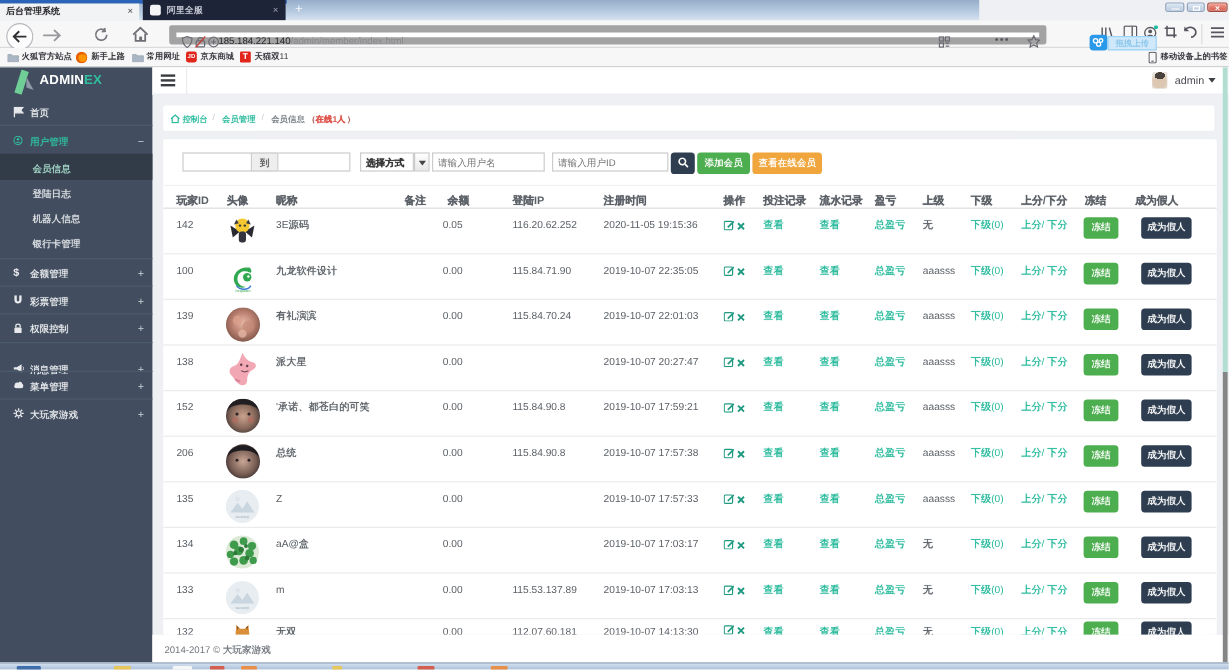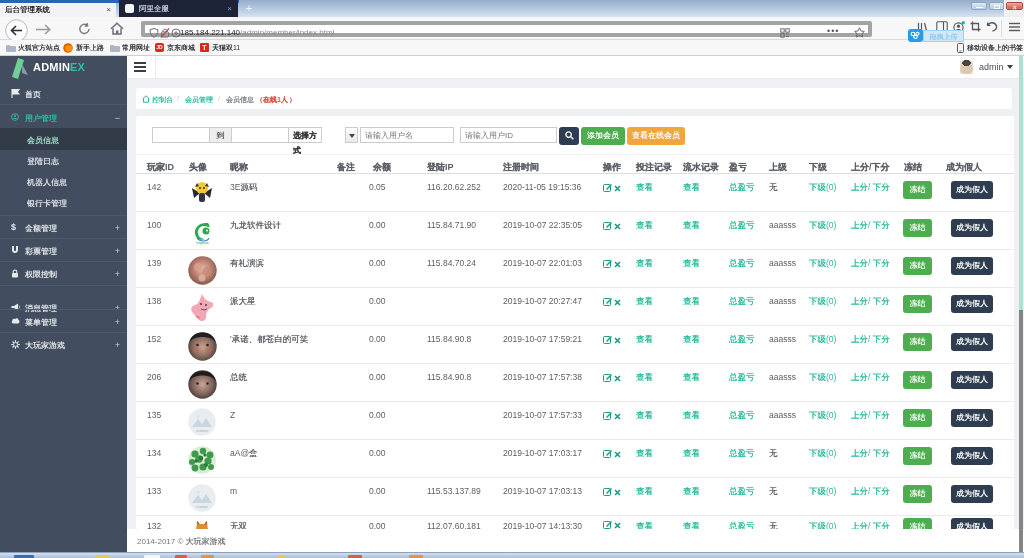--- a/index.html
+++ b/index.html
@@ -1,33 +1,33 @@
 <!DOCTYPE html>
 <html><head><meta charset="utf-8"><style>
 *{margin:0;padding:0;box-sizing:border-box}
 body{width:1024px;height:558px;font-family:"Liberation Sans",sans-serif;position:relative;overflow:hidden;background:#eef0f3}
 
-#titlebar{position:absolute;left:0;top:0;width:1004px;height:17px;background:linear-gradient(#96adca,#b9cce2 60%,#d6e2f0)}
+#titlebar{position:absolute;left:0;top:0;width:816px;height:17px;background:linear-gradient(#96adca,#b9cce2 60%,#d6e2f0)}
 #tabline{position:absolute;left:0;top:0;width:239px;height:2.5px;background:#2a63b8}
 #tab1{position:absolute;left:0;top:2.5px;width:116px;height:14.5px;background:#f2f3f4;color:#16151a;font-size:7.5px;line-height:14px;padding-left:5px}
 #tab1 .x{position:absolute;right:5px;top:0;color:#4a4a52;font-size:8px}
 #tab2{position:absolute;left:119px;top:0;width:119px;height:17px;background:#1e2438;color:#ced2dc;font-size:7.5px;line-height:17px}
 #tab2 .fav{position:absolute;left:6px;top:4px;width:9px;height:9px;background:#f5f5f7;border-radius:2px}
 #tab2 .tt{position:absolute;left:20px;top:0}
 #tab2 .x{position:absolute;right:6px;top:0;color:#9ba0ad;font-size:8px}
 #newtab{position:absolute;left:243px;top:3px;width:12px;height:12px;color:#f3f6fa;font-size:11px;line-height:11px;text-align:center}
 .wbtn{position:absolute;top:2px;height:8px;border-radius:2px;border:1px solid #8fa3bd;background:linear-gradient(#dfe9f3,#b7c9de);box-shadow:inset 0 0 1px #fff}
 #wmin{left:971px;width:16px}#wres{left:989px;width:15px}
 #wclo{left:1006px;width:17px;background:linear-gradient(#f2a394,#d4584a);border-color:#a34a3e}
 #wmin i{position:absolute;left:4px;top:3.5px;width:7px;height:1.6px;background:#fff;border-radius:1px}
 #wres i{position:absolute;left:4px;top:2px;width:6px;height:4px;border:1px solid #fff}
 #wclo i{position:absolute;left:5.5px;top:1px;color:#fff;font-size:7px;font-style:normal;font-weight:bold}
 #navbar{position:absolute;left:0;top:17px;width:1024px;height:23px;background:#f7f7f8;border-bottom:1px solid #d9dadb}
 .nvi{position:absolute;top:0;color:#57575f}
-#urlbar{position:absolute;left:141px;top:3.5px;width:731px;height:16px;background:#fff;border:4px solid #a3a3a3;border-radius:2px}
+#urlbar{position:absolute;left:141px;top:3.5px;width:731px;height:16px;background:#fff;border:6px solid #a3a3a3;border-radius:2px}
 #urlbar .txt{position:absolute;left:35px;top:3.5px;font-size:8px;color:#26262b;white-space:nowrap}
 #urlbar .txt i{font-style:normal;color:#8a8a90}
 #bookbar{position:absolute;left:0;top:40px;width:1024px;height:15.5px;background:#f7f7f8;border-bottom:1px solid #cfd0d2}
 .bk{position:absolute;top:3px;font-size:7px;color:#2e2e33;line-height:10px}
 
 #bdpop{position:absolute;left:908px;top:29px;width:56px;height:13px;z-index:5}
 #bdpop .ic{position:absolute;left:0;top:0;width:15px;height:13px;background:#2b99ea;border-radius:3px}
 #bdpop .lb{position:absolute;left:15px;top:0.5px;width:41px;height:12px;background:#cfe9fb;border:1px solid #9fd3f5;font-size:7px;color:#8fc6ea;text-align:center;line-height:11px}
 
 #page{position:absolute;left:0;top:56px;width:1024px;height:496px;background:#eef0f3;overflow:hidden}
@@ -324,21 +324,21 @@
       <span class="in" style="left:82px;color:#c3c6ca">/</span>
     <span class="in" style="left:90px;color:#73787e"><k>会员信息</k></span>
       <span class="in" style="left:120px;color:#a94442"><k>（</k></span>
       <span class="in" style="left:127px;color:#dd5047;font-weight:bold"><k>在线</k>1<k>人</k></span>
       <span class="in" style="left:153px;color:#a94442"><k>）</k></span>
   </div>
   <div id="panel">
     <input class="inp" style="left: 16px; width: 58px;" readonly="">
     <span class="addon" style="left:74px;width:21px"><k>到</k></span>
     <input class="inp" style="left: 95px; width: 61px;" readonly="">
-    <span class="inp" style="left:152px;width:34px;color:#333;font-weight:bold;line-height:15px"><k>选择方式</k></span>
+    <span class="inp" style="left:164px;width:45px;color:#333;font-weight:bold;line-height:15px"><k>选择方式</k></span>
     <span class="addon" style="left:209px;width:13px;border:1px solid #ccc;background:linear-gradient(#fefefe,#e8e8e8)">
         <i style="display:block;margin:6px auto 0;width:0;height:0;border-left:3px solid transparent;border-right:3px solid transparent;border-top:4px solid #444"></i>
       </span>
     <input class="inp" style="left: 224px; width: 94px;" placeholder="请输入用户名" readonly="">
     <input class="inp" style="left: 324px; width: 97px;" placeholder="请输入用户ID" readonly="">
     <span class="fbtn" style="left:423px;width:20px;background:#2e3e50"><svg width="9" height="9" viewBox="0 0 9 9" style="margin-top:4px">
           <circle cx="3.6" cy="3.6" r="2.7" fill="none" stroke="#fff" stroke-width="1.3"></circle>
           <path d="M5.8 5.8 L8.3 8.3" stroke="#fff" stroke-width="1.4"></path>
         </svg></span>
     <span class="fbtn" style="left:445px;width:44px;background:#4cae4f"><k>添加会员</k></span>

